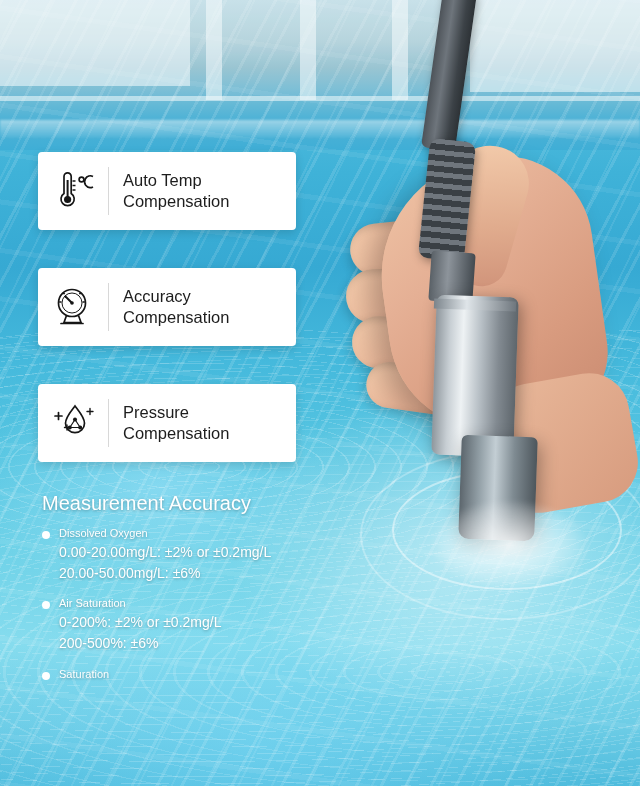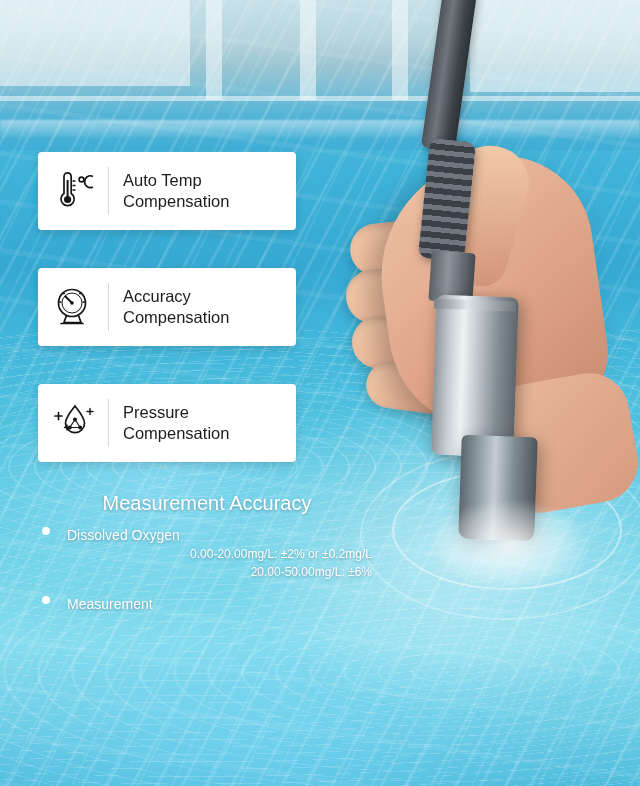--- a/index.html
+++ b/index.html
@@ -204,35 +204,34 @@
     font-size: 16.5px; line-height: 1.28; color: #1d1d1d;
     white-space: pre-line;
   }
 
   
   .accuracy {
     position: absolute; left: 42px; top: 492px; width: 330px;
     color: #ffffff;
     text-shadow: 0 1px 3px rgba(0,0,0,0.30);
   }
-  .acc-title { font-size: 20px; margin-bottom: 12px; text-align: center; }
+  .acc-title { font-size: 20px; margin-bottom: 12px; }
   .acc-item { margin-bottom: 14px; }
   .acc-head {
-    display: flex; align-items: flex-start; gap: 17px;
-    font-size: 14px; margin-bottom: 3px;
+    display: flex; align-items: flex-end; gap: 9px;
+    font-size: 11px; margin-bottom: 3px;
   }
   .dot {
     width: 8px; height: 8px; border-radius: 50%;
     background: #ffffff; flex: 0 0 8px;
   }
   .acc-lines {
     padding-left: 17px;
-    font-size: 12px; line-height: 1.48;
+    font-size: 14px; line-height: 1.48;
     white-space: pre-line;
-    text-align: right;
   }
 </style>
 </head>
 <body>
 
 <div class="page">
 
   <div class="bg">
     <div class="deck">
       <div class="deck-structures">
@@ -332,23 +331,29 @@
     <div class="acc-item">
       <div class="acc-head">
         <span class="dot"></span>
         <span>Dissolved Oxygen</span>
       </div>
       <div class="acc-lines">0.00-20.00mg/L: ±2% or ±0.2mg/L
 20.00-50.00mg/L: ±6%</div>
     </div>
 
     <div class="acc-item">
+      <div class="acc-head">
+        <span class="dot"></span>
+        <span>Air Saturation</span>
+      </div>
+      <div class="acc-lines">0-200%: ±2% or ±0.2mg/L
+200-500%: ±6%</div>
     </div>
 
     <div class="acc-item">
       <div class="acc-head">
         <span class="dot"></span>
-        <span>Measurement</span>
+        <span>Saturation</span>
       </div>
     </div>
   </div>
 
 </div>
 
 </body></html>

